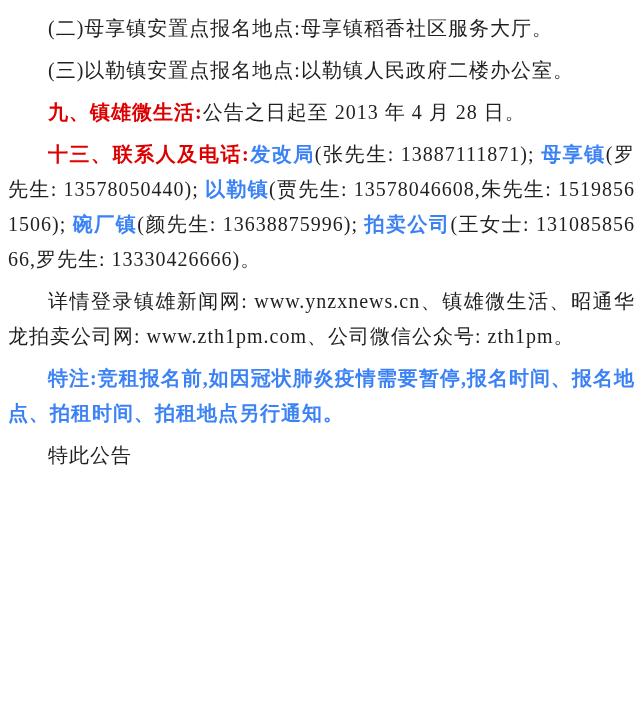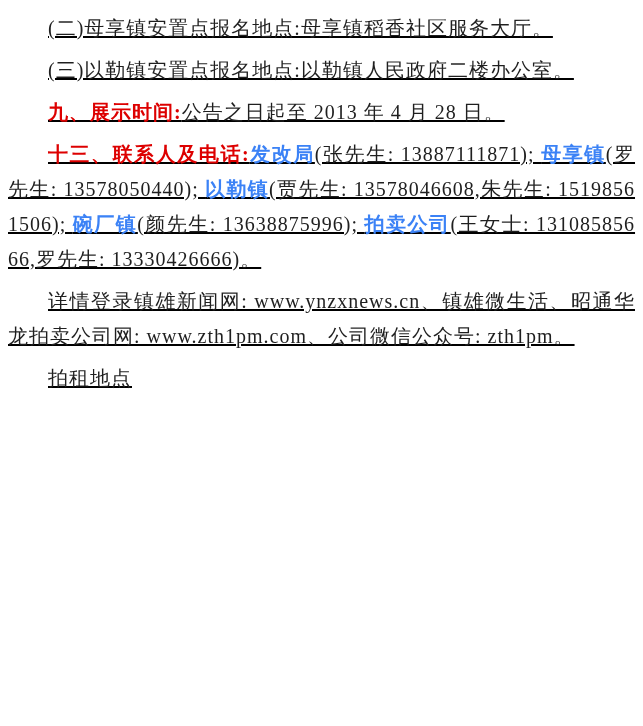--- a/index.html
+++ b/index.html
@@ -12,21 +12,20 @@
     height: 726px;
     overflow: hidden;
     font-family: "Liberation Serif", "DejaVu Serif", serif;
   }
   .doc {
     box-sizing: border-box;
     width: 643px;
     height: 544px;
     padding: 11px 8px 0 8px;
     background: #ffffff;
-    text-decoration: underline;
   }
   .para {
     margin: 0 0 7px 0;
     font-size: 20px;
     line-height: 35px;
     letter-spacing: 1px;
     color: #1f1f1f;
     text-align: justify;
     text-indent: 2em;
     word-break: break-all;
@@ -43,17 +42,18 @@
     font-weight: 700;
     color: #dd0000;
   }
 </style>
 </head>
 <body>
 
 <div class="doc" id="doc-root" style="background: rgb(255, 255, 255);">
     <p class="para"><span class="seg-normal">(二)母享镇安置点报名地点:母享镇稻香社区服务大厅。</span></p>
     <p class="para"><span class="seg-normal">(三)以勒镇安置点报名地点:以勒镇人民政府二楼办公室。</span></p>
-    <p class="para"><span class="seg-red">九、展示时间:</span><span class="seg-normal">公告之日起至 2013 年 4 月 28 日。</span></p>
+    <p class="para"><span class="seg-red">九、镇雄微生活:</span><span class="seg-normal">公告之日起至 2013 年 4 月 28 日。</span></p>
     <p class="para"><span class="seg-red">十三、联系人及电话:</span><span class="seg-bold">发改局</span><span class="seg-normal">(张先生: 13887111871); </span><span class="seg-bold">母享镇</span><span class="seg-normal">(罗先生: 13578050440); </span><span class="seg-bold">以勒镇</span><span class="seg-normal">(贾先生: 13578046608,朱先生: 15198561506); </span><span class="seg-bold">碗厂镇</span><span class="seg-normal">(颜先生: 13638875996); </span><span class="seg-bold">拍卖公司</span><span class="seg-normal">(王女士: 13108585666,罗先生: 13330426666)。</span></p>
     <p class="para"><span class="seg-normal">详情登录镇雄新闻网: www.ynzxnews.cn、镇雄微生活、昭通华龙拍卖公司网: www.zth1pm.com、公司微信公众号: zth1pm。</span></p>
-    <p class="para"><span class="seg-normal">拍租地点</span></p>
+    <p class="para"><span class="seg-bold">特注:竞租报名前,如因冠状肺炎疫情需要暂停,报名时间、报名地点、拍租时间、拍租地点另行通知。</span></p>
+    <p class="para"><span class="seg-normal">特此公告</span></p>
   </div>
 
 </body></html>

